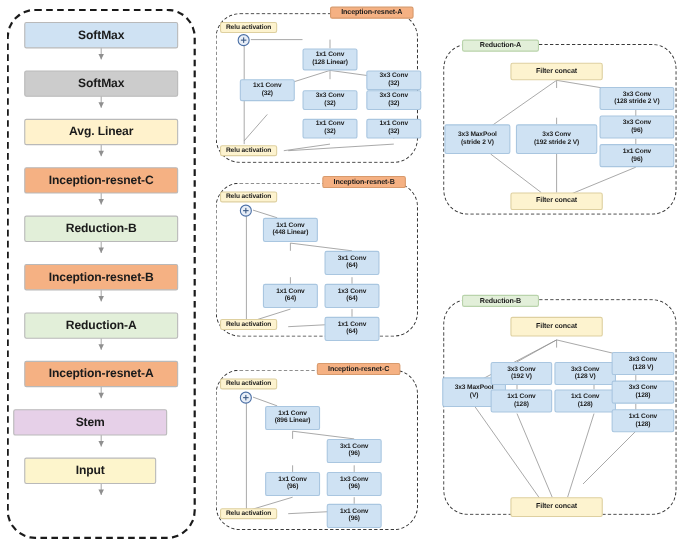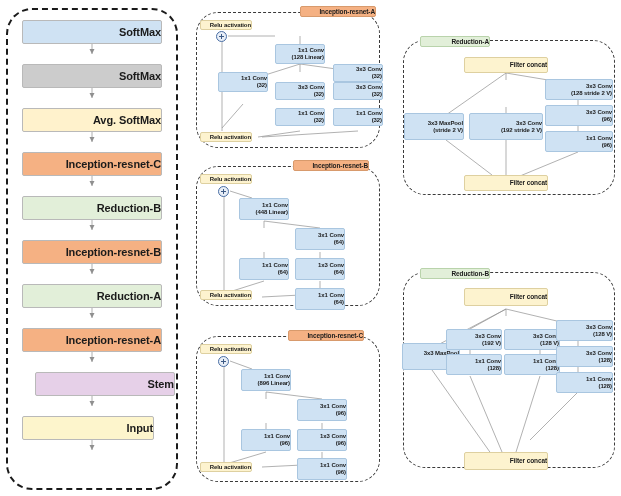--- a/index.html
+++ b/index.html
@@ -12,21 +12,21 @@
   }
   #root{position:relative;width:621px;height:496px;}
 
   .panel{position:absolute;border:2px dashed #1a1a1a;border-radius:26px;box-sizing:border-box;}
   .panel.thin{border:1px dashed #3a3a3a;border-radius:22px;}
 
   .box{
     position:absolute;box-sizing:border-box;
     border:1px solid #9fb8cf;
     display:flex;align-items:center;justify-content:center;
-    text-align:right;line-height:1.12;
+    text-align:center;line-height:1.12;
     font-weight:bold;
     letter-spacing:-0.1px;
     overflow:hidden;
   }
   .box span{display:block;width:100%;}
 
   
   .mbox{font-size:11px;border:1px solid #b9b9b9;border-radius:2px;}
 
   
@@ -138,41 +138,41 @@
 
   <div class="panel" style="left:6px;top:8px;width:172px;height:482px;"></div>
 
   <div class="box mbox" style="left:22px;top:20px;width:140px;height:24px;background:#cfe2f3;">
     <span>SoftMax</span>
   </div>
   <div class="box mbox" style="left:22px;top:64px;width:140px;height:24px;background:#cccccc;">
     <span>SoftMax</span>
   </div>
   <div class="box mbox" style="left:22px;top:108px;width:140px;height:24px;background:#fff2cc;">
-    <span>Avg. SoftMax</span>
+    <span>Avg. Linear</span>
   </div>
   <div class="box mbox" style="left:22px;top:152px;width:140px;height:24px;background:#f5b183;">
     <span>Inception-resnet-C</span>
   </div>
   <div class="box mbox" style="left:22px;top:196px;width:140px;height:24px;background:#e2efd9;">
     <span>Reduction-B</span>
   </div>
   <div class="box mbox" style="left:22px;top:240px;width:140px;height:24px;background:#f5b183;">
     <span>Inception-resnet-B</span>
   </div>
   <div class="box mbox" style="left:22px;top:284px;width:140px;height:24px;background:#e2efd9;">
     <span>Reduction-A</span>
   </div>
   <div class="box mbox" style="left:22px;top:328px;width:140px;height:24px;background:#f5b183;">
     <span>Inception-resnet-A</span>
   </div>
-  <div class="box mbox" style="left:35px;top:372px;width:140px;height:24px;background:#e6d0e8;">
+  <div class="box mbox" style="left:12px;top:372px;width:140px;height:24px;background:#e6d0e8;">
     <span>Stem</span>
   </div>
-  <div class="box mbox" style="left:22px;top:416px;width:132px;height:24px;background:#fdf5cc;">
+  <div class="box mbox" style="left:22px;top:416px;width:120px;height:24px;background:#fdf5cc;">
     <span>Input</span>
   </div>
 
   <div class="panel thin" style="left:196px;top:12px;width:184px;height:136px;"></div>
   <div class="box hdr" style="left:300px;top:6px;width:76px;height:11px;background:#f5b183;border:1px solid #d89a6c;">
     <span>Inception-resnet-A</span>
   </div>
   <div class="box relu" style="left:200px;top:20px;width:52px;height:10px;">
     <span>Relu activation</span>
   </div>

